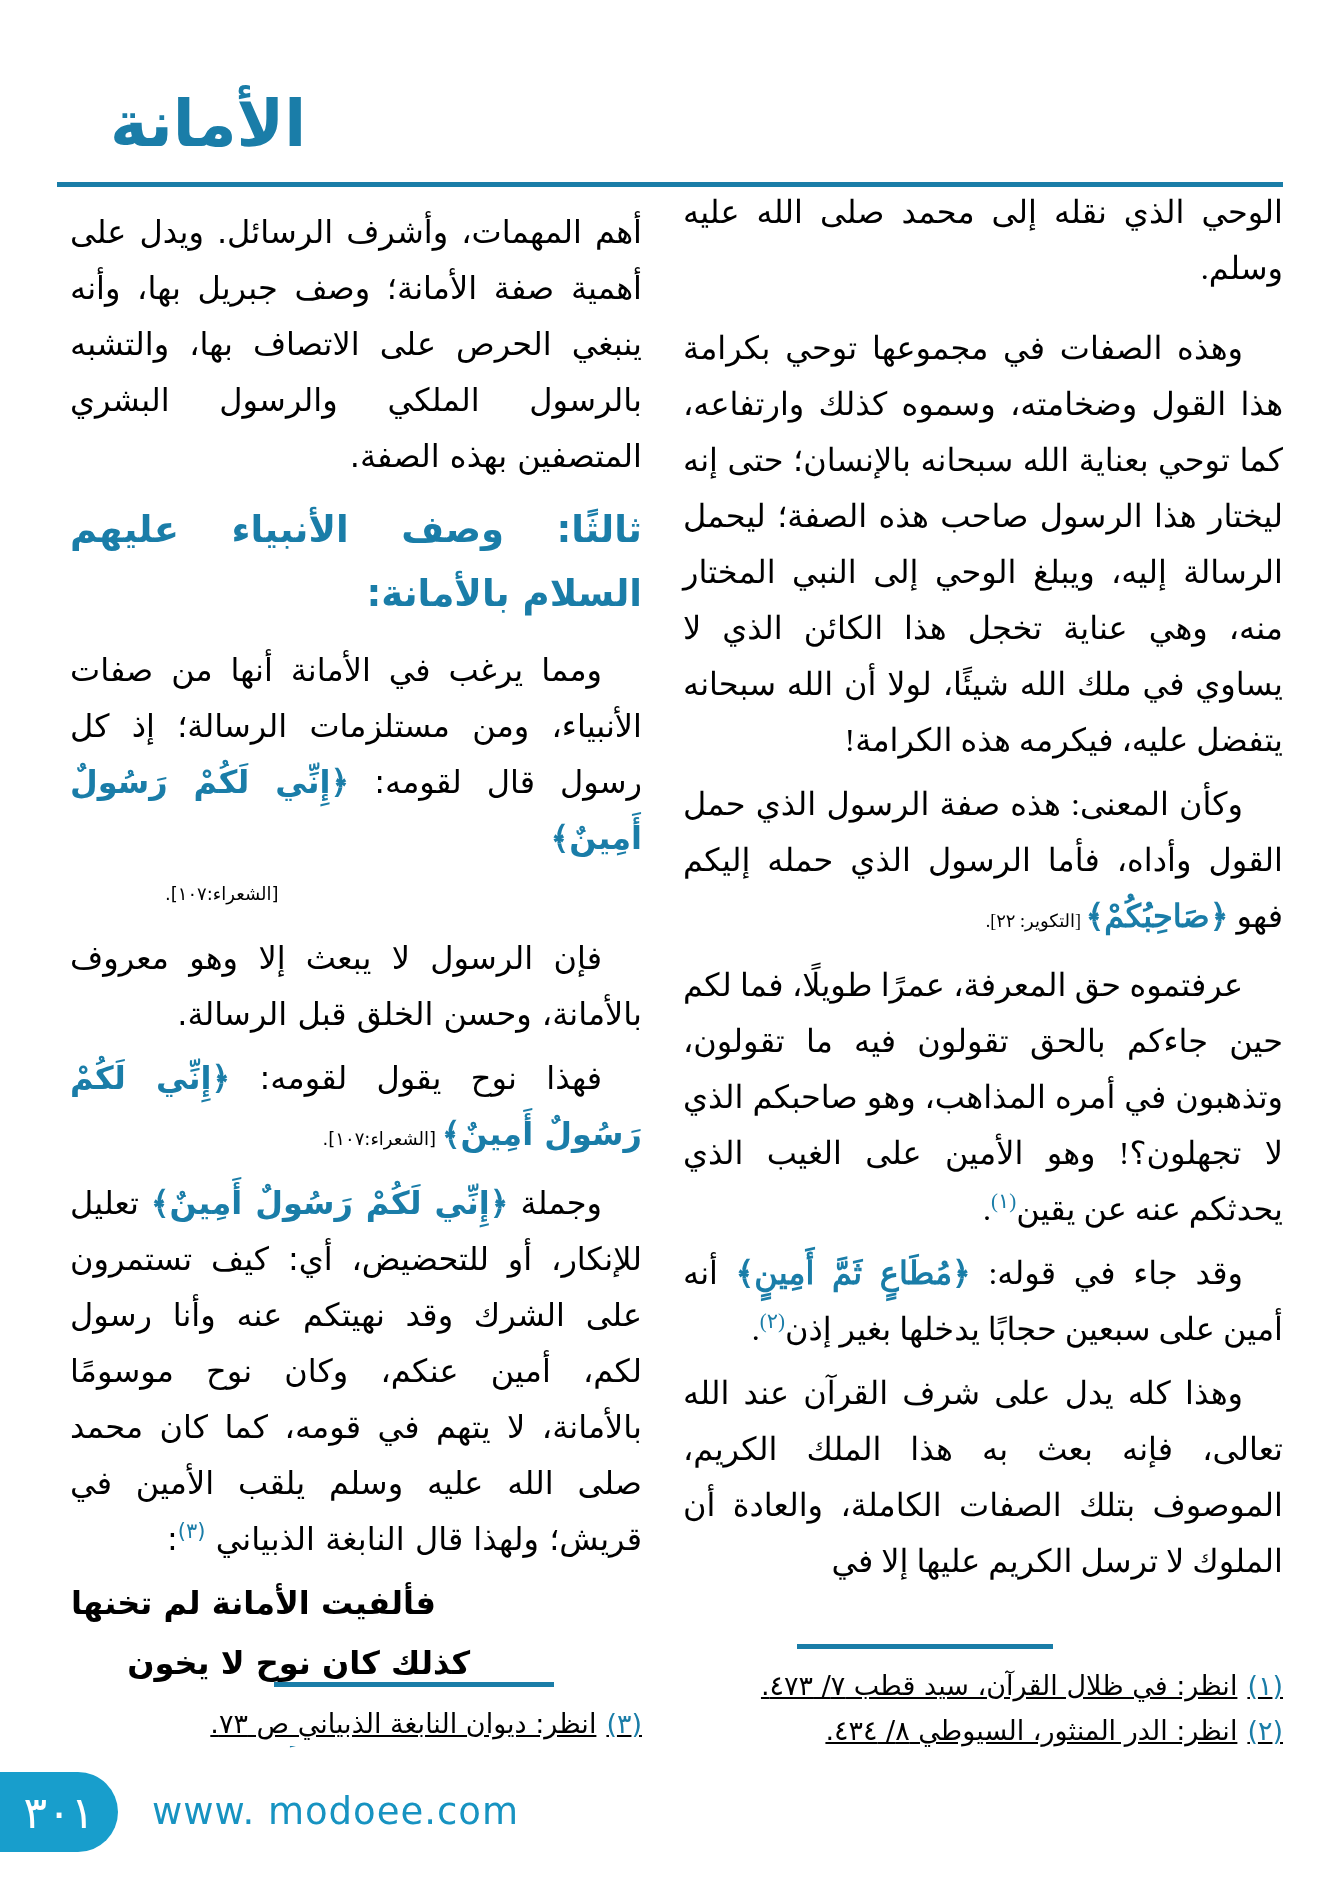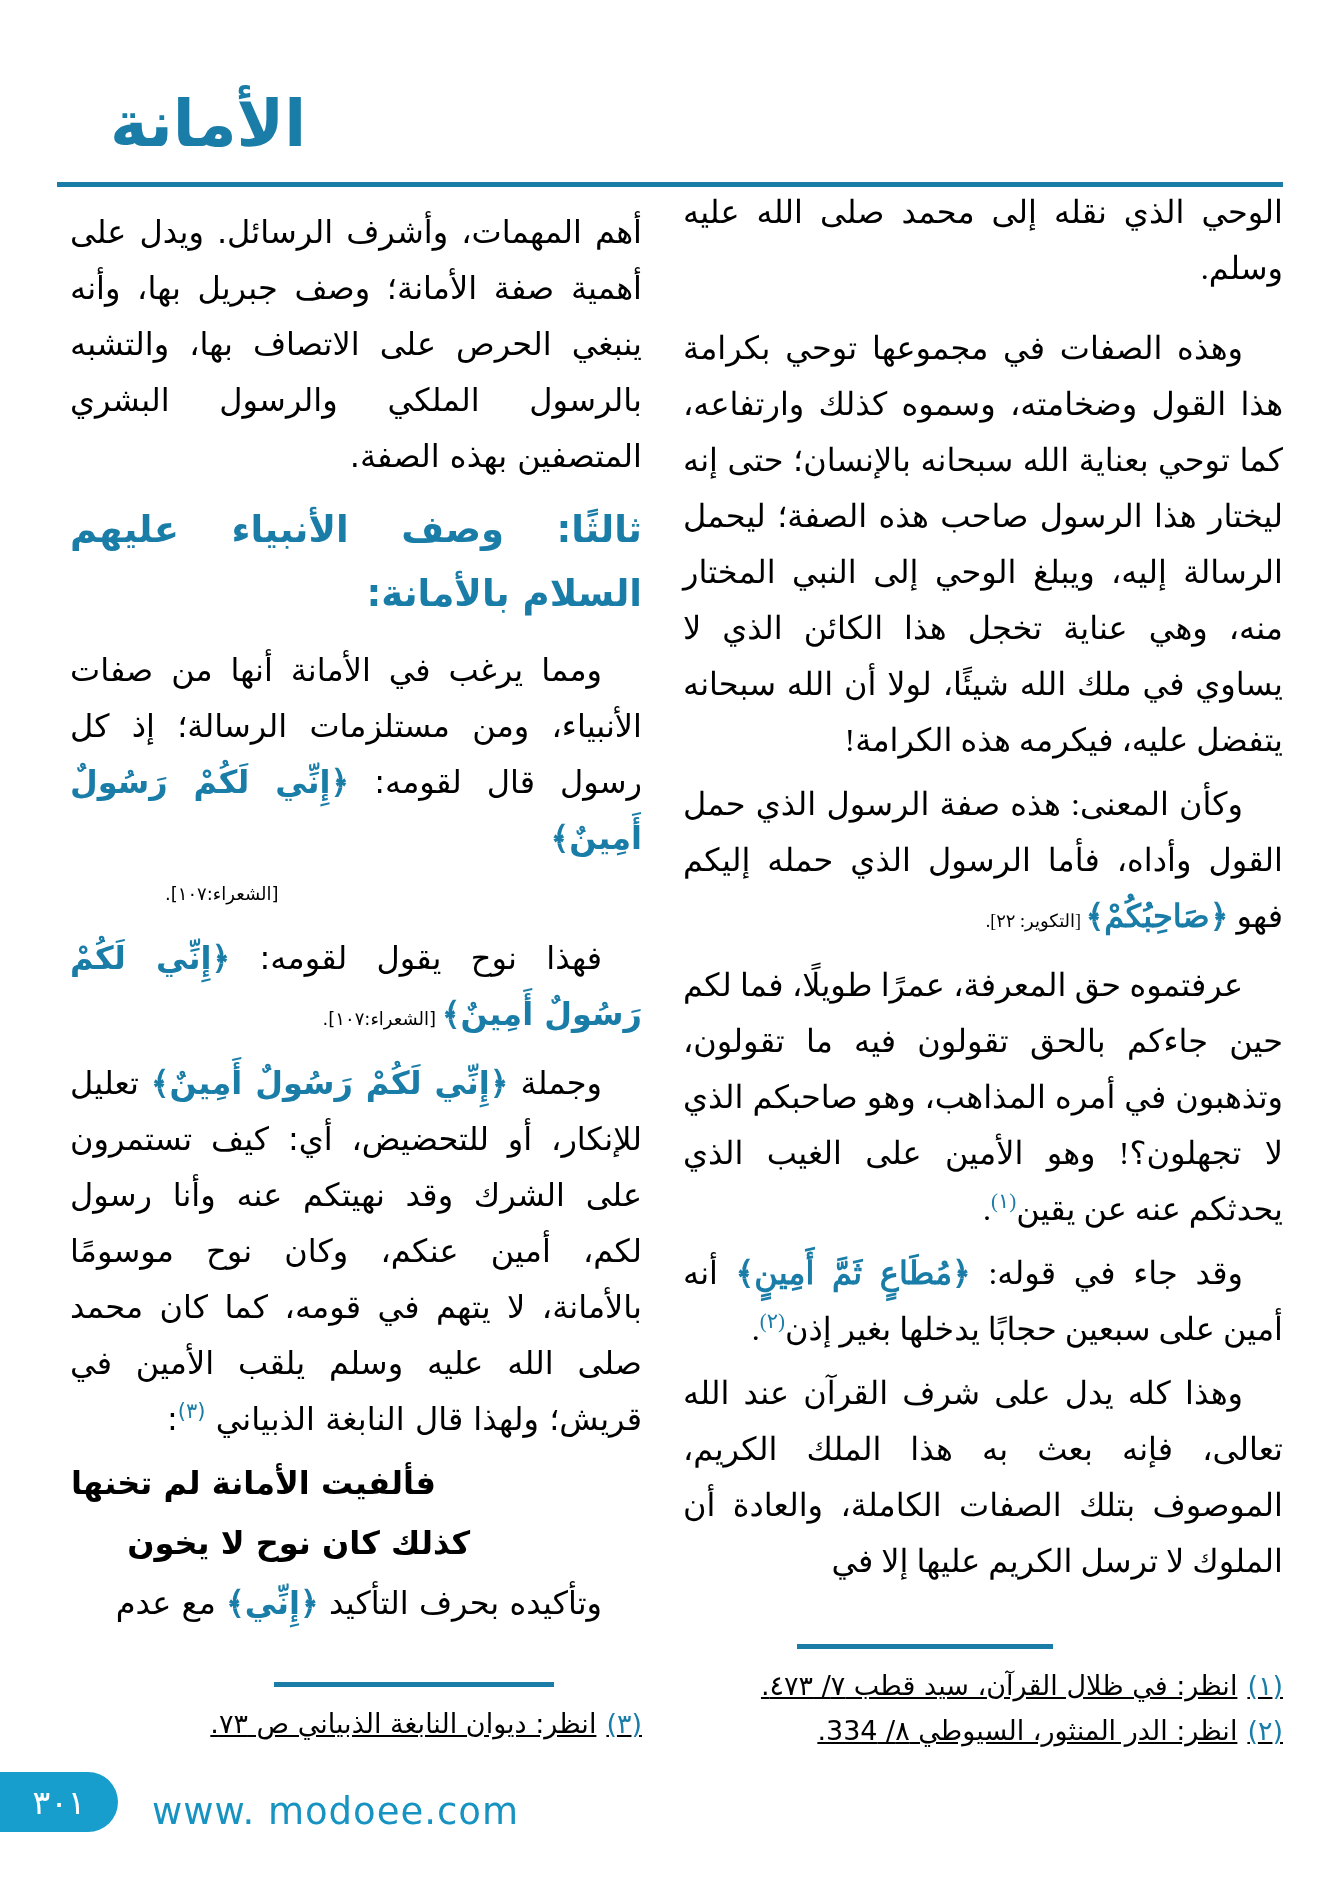--- a/index.html
+++ b/index.html
@@ -37,23 +37,23 @@
     position:absolute;font-size:27px;line-height:45px;background:#ffffff;text-align:right;text-decoration:underline;
   }
   .fn-right{top:1644px;right:56px;width:600px;}
   .fn-left{top:1682px;left:70px;width:572px;}
   .fn-sep{height:5px;background:var(--accent);margin-bottom:14px;}
   .fn-right .fn-sep{width:256px;margin-right:230px;}
   .fn-left .fn-sep{width:280px;margin-right:88px;}
   .fn-row{margin:0;}
   .fn-num{color:var(--accent);margin-left:10px;}
   .page-badge{
-    position:absolute;top:1772px;left:0;width:118px;height:60px;background:var(--badge);
+    position:absolute;top:1772px;left:0;width:118px;height:80px;background:var(--badge);
     border-top-right-radius:44px;border-bottom-right-radius:44px;
-    color:#ffffff;font-size:33px;display:flex;align-items:center;justify-content:center;
+    color:#ffffff;font-size:44px;display:flex;align-items:center;justify-content:center;
   }
   .site-url{
     position:absolute;top:1790px;left:152px;font-size:37px;color:var(--url);
     direction:ltr;letter-spacing:1px;
   }
 </style>
 </head>
 <body>
 
 <div class="page">
@@ -66,32 +66,33 @@
       <p class="norm"><span>وهذه الصفات في مجموعها توحي بكرامة هذا القول وضخامته، وسموه كذلك وارتفاعه، كما توحي بعناية الله سبحانه بالإنسان؛ حتى إنه ليختار هذا الرسول صاحب هذه الصفة؛ ليحمل الرسالة إليه، ويبلغ الوحي إلى النبي المختار منه، وهي عناية تخجل هذا الكائن الذي لا يساوي في ملك الله شيئًا، لولا أن الله سبحانه يتفضل عليه، فيكرمه هذه الكرامة!</span></p>
       <p class="norm"><span>وكأن المعنى: هذه صفة الرسول الذي حمل القول وأداه، فأما الرسول الذي حمله إليكم فهو </span><span class="seg-verse">﴿صَاحِبُكُمْ﴾</span><span class="seg-cite"> [التكوير: ٢٢].</span></p>
       <p class="norm"><span>عرفتموه حق المعرفة، عمرًا طويلًا، فما لكم حين جاءكم بالحق تقولون فيه ما تقولون، وتذهبون في أمره المذاهب، وهو صاحبكم الذي لا تجهلون؟! وهو الأمين على الغيب الذي يحدثكم عنه عن يقين</span><span class="seg-fnref">(١)</span><span>.</span></p>
       <p class="norm"><span>وقد جاء في قوله: </span><span class="seg-verse">﴿مُطَاعٍ ثَمَّ أَمِينٍ﴾</span><span> أنه أمين على سبعين حجابًا يدخلها بغير إذن</span><span class="seg-fnref">(٢)</span><span>.</span></p>
       <p class="norm"><span>وهذا كله يدل على شرف القرآن عند الله تعالى، فإنه بعث به هذا الملك الكريم، الموصوف بتلك الصفات الكاملة، والعادة أن الملوك لا ترسل الكريم عليها إلا في</span></p>
     </div>
   <div class="col col-left">
       <p class="flush"><span>أهم المهمات، وأشرف الرسائل. ويدل على أهمية صفة الأمانة؛ وصف جبريل بها، وأنه ينبغي الحرص على الاتصاف بها، والتشبه بالرسول الملكي والرسول البشري المتصفين بهذه الصفة.</span></p>
       <p class="heading"><span>ثالثًا: وصف الأنبياء عليهم السلام بالأمانة:</span></p>
       <p class="norm"><span>ومما يرغب في الأمانة أنها من صفات الأنبياء، ومن مستلزمات الرسالة؛ إذ كل رسول قال لقومه: </span><span class="seg-verse">﴿إِنِّي لَكُمْ رَسُولٌ أَمِينٌ﴾</span><span class="seg-cite cite-line">[الشعراء:١٠٧].</span></p>
+      <p class="norm"><span>فإن الرسول لا يبعث إلا وهو معروف بالأمانة، وحسن الخلق قبل الرسالة.</span></p>
       <p class="norm"><span>فهذا نوح يقول لقومه: </span><span class="seg-verse">﴿إِنِّي لَكُمْ رَسُولٌ أَمِينٌ﴾</span><span class="seg-cite"> [الشعراء:١٠٧].</span></p>
       <p class="norm"><span>وجملة </span><span class="seg-verse">﴿إِنِّي لَكُمْ رَسُولٌ أَمِينٌ﴾</span><span> تعليل للإنكار، أو للتحضيض، أي: كيف تستمرون على الشرك وقد نهيتكم عنه وأنا رسول لكم، أمين عنكم، وكان نوح موسومًا بالأمانة، لا يتهم في قومه، كما كان محمد صلى الله عليه وسلم يلقب الأمين في قريش؛ ولهذا قال النابغة الذبياني </span><span class="seg-fnref">(٣)</span><span>:</span></p>
       <p class="poem1"><span>فألفيت الأمانة لم تخنها</span></p>
       <p class="poem2"><span>كذلك كان نوح لا يخون</span></p>
       <p class="norm"><span>وتأكيده بحرف التأكيد </span><span class="seg-verse">﴿إِنِّي﴾</span><span> مع عدم</span></p>
     </div>
 
   <div class="fn-block fn-right">
     <div class="fn-sep"></div>
     <div>
         <div class="fn-row"><span class="fn-num">(١)</span><span>انظر: في ظلال القرآن، سيد قطب ٧/ ٤٧٣.</span></div>
-        <div class="fn-row"><span class="fn-num">(٢)</span><span>انظر: الدر المنثور، السيوطي ٨/ 334.</span></div>
+        <div class="fn-row"><span class="fn-num">(٢)</span><span>انظر: الدر المنثور، السيوطي ٨/ ٤٣٤.</span></div>
       </div>
   </div>
 
   <div class="fn-block fn-left">
     <div class="fn-sep"></div>
     <div>
         <div class="fn-row"><span class="fn-num">(٣)</span><span>انظر: ديوان النابغة الذبياني ص ٧٣.</span></div>
       </div>
   </div>
 

